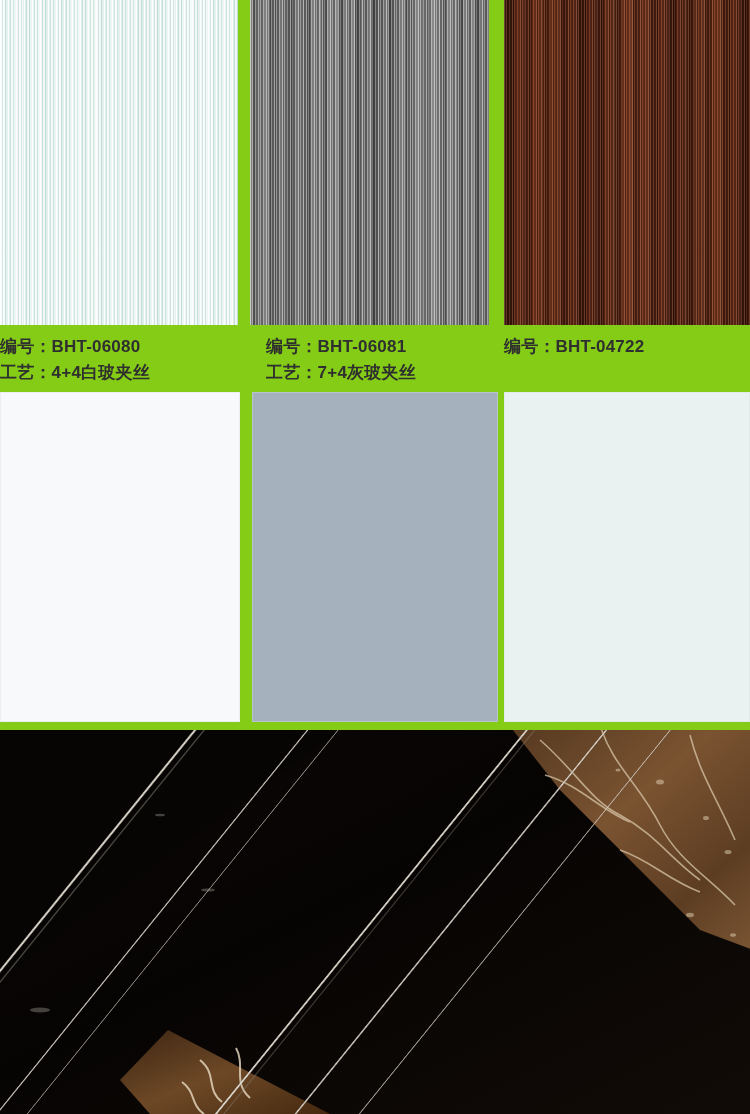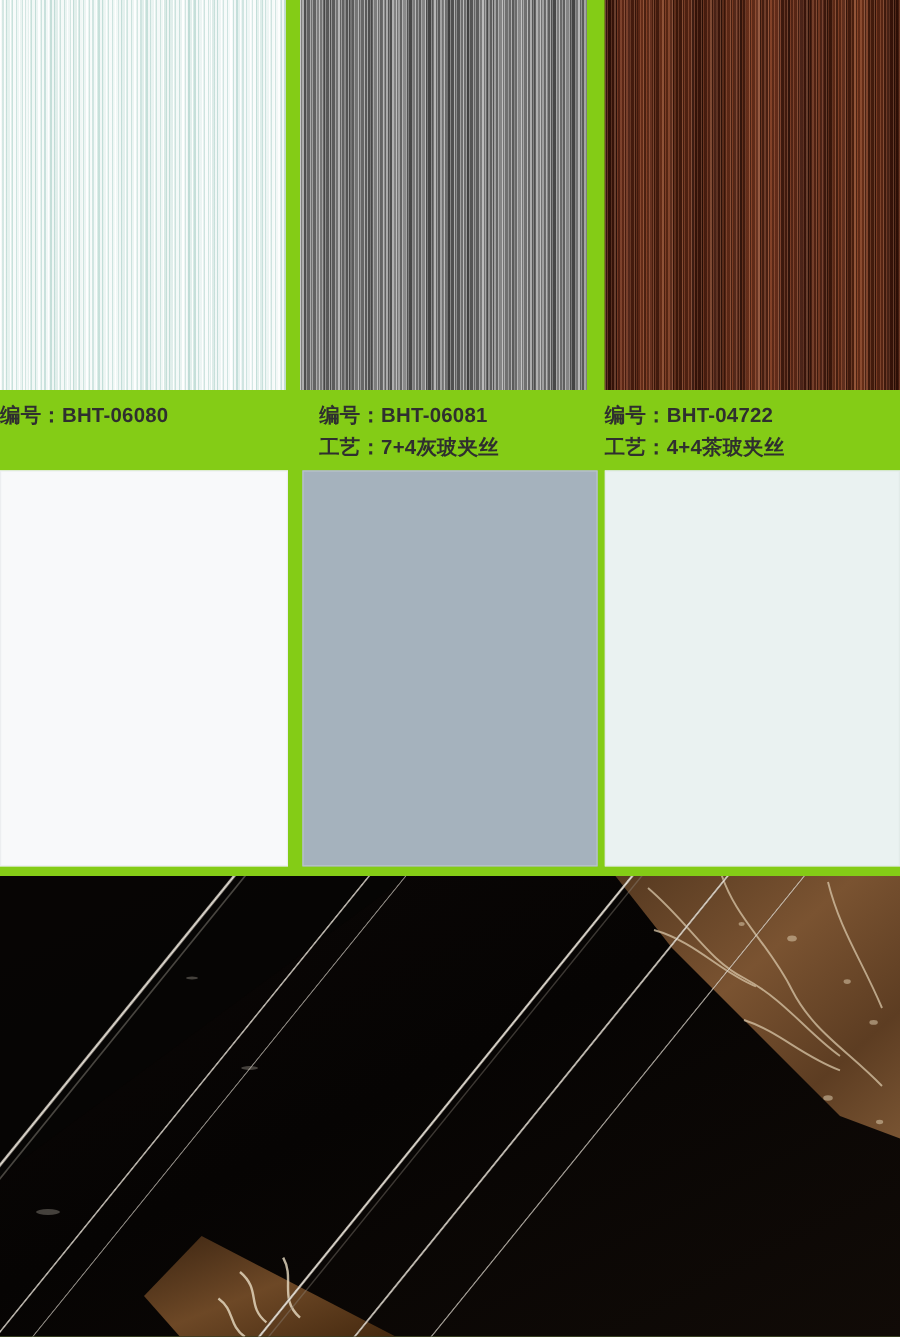--- a/index.html
+++ b/index.html
@@ -152,36 +152,36 @@
 <body>
 
 <div class="page">
 
   <div class="row1">
 
     <div class="card" style="left:0px;width:238px;">
       <div class="swatch sw-white" style="width:238px;height:325px;"></div>
       <div class="caption" style="left:0px;top:334px;">
         <div>编号：BHT-06080</div>
+        <div>工艺：4+4白玻夹丝</div>
       </div>
     </div>
 
     <div class="card" style="left:250px;width:239px;">
       <div class="swatch sw-grey" style="width:239px;height:325px;"></div>
       <div class="caption" style="left:0px;top:334px;margin-left:16px;">
         <div>编号：BHT-06081</div>
         <div>工艺：7+4灰玻夹丝</div>
       </div>
     </div>
 
     <div class="card" style="left:504px;width:246px;">
       <div class="swatch sw-tea" style="width:246px;height:325px;"></div>
       <div class="caption" style="left:0px;top:334px;">
         <div>编号：BHT-04722</div>
-        <div>工艺：4+4茶玻夹丝</div>
       </div>
     </div>
   </div>
 
   <div class="row2">
     <div class="plain p-white" style="left:0px;width:240px;height:330px;"></div>
     <div class="plain p-bluegrey" style="left:252px;width:246px;height:330px;"></div>
     <div class="plain p-mint" style="left:504px;width:246px;height:330px;"></div>
   </div>
 

